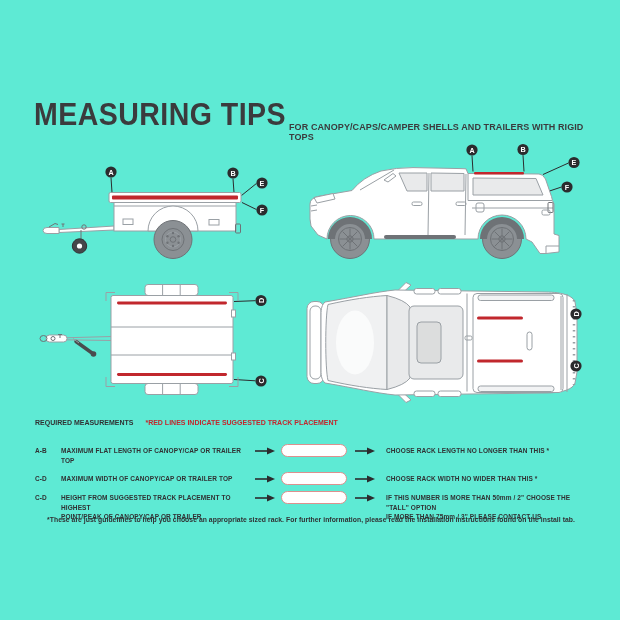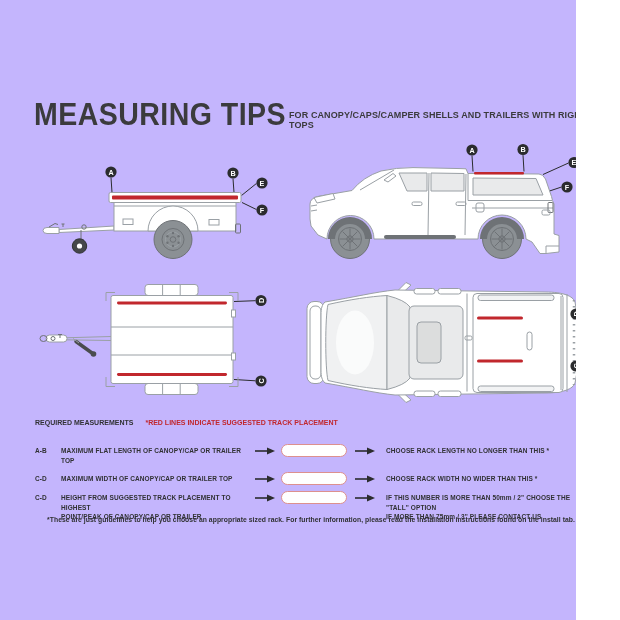--- a/index.html
+++ b/index.html
@@ -1,21 +1,21 @@
 <!DOCTYPE html>
 <html><head>
 <meta charset="utf-8">
 <style>
   html,body{margin:0;padding:0;background:#ffffff;}
-  .canvas{position:relative;width:576px;height:620px;background:#c4b5fd;overflow:hidden;
+  .canvas{position:relative;width:620px;height:620px;background:#5eead4;overflow:hidden;
           font-family:"Liberation Sans",sans-serif;color:#303133;}
   .abs{position:absolute;}
   .title{left:34px;top:97px;font-size:31px;font-weight:bold;color:#3b3b3d;
          letter-spacing:.5px;transform:scaleX(.92);transform-origin:left top;white-space:nowrap;}
-  .subtitle{left:289px;top:110px;width:302px;font-size:9px;font-weight:bold;color:#3b3b3d;
+  .subtitle{left:289px;top:122px;width:302px;font-size:9px;font-weight:bold;color:#3b3b3d;
             letter-spacing:.1px;}
   .req-line{left:35px;top:419px;font-size:7px;font-weight:bold;white-space:nowrap;}
   .req-line .red-note{color:#c1272d;margin-left:12px;}
   .mtable{left:35px;top:446px;width:556px;display:flex;flex-direction:column;}
   .mrow{display:flex;align-items:flex-start;font-size:6.5px;font-weight:bold;
         line-height:9.5px;letter-spacing:.1px;margin-bottom:8.5px;}
   .mid{width:26px;flex:0 0 26px;}
   .mdesc{width:192px;flex:0 0 192px;}
   .arrow{flex:0 0 20px;margin:1px 6px 0 2px;}
   .pill{flex:0 0 64px;height:11px;border:1px solid #dd908e;border-radius:7px;

